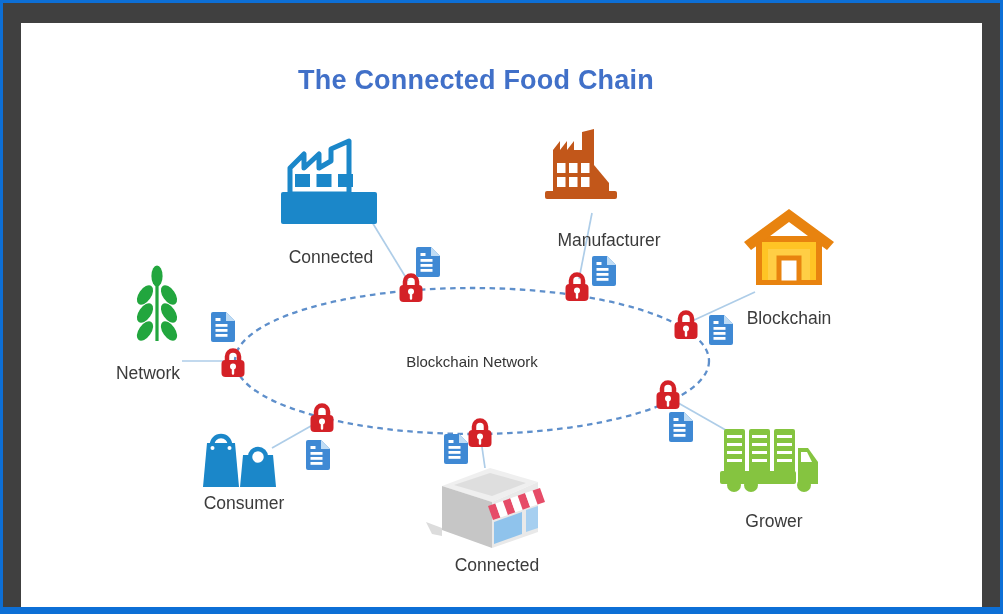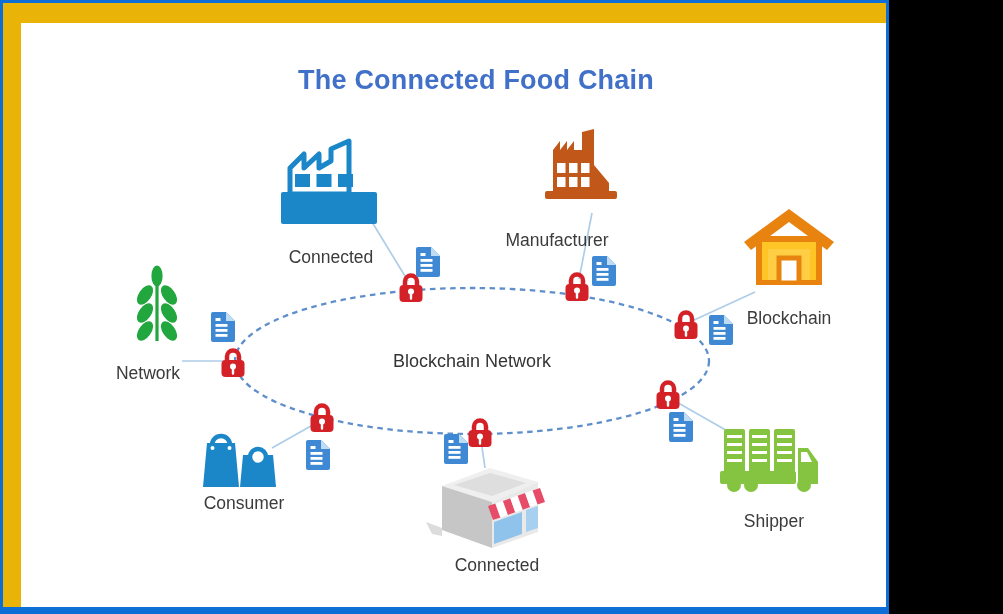--- a/index.html
+++ b/index.html
@@ -1,34 +1,34 @@
 <!DOCTYPE html>
 <html style="--frame_blue: #0d6fd6; --title_blue: #4170C8; --label_gray: #3B3B3B; --lock_red: #D42127; --doc_blue: #3F89D4; --doc_fold_blue: #BFDCF5; --ellipse_blue: #5E8FCB; --connector_blue: #AECDE8; --grower_green: #22A63E; --processor_blue: #1B87C9; --manufacturer_orange: #C2571A; --regulator_orange: #E8830F; --regulator_gold: #FFC425; --consumer_blue: #1B87C9; --awning_red: #E64C68; --retailer_window_blue: #8FC3EC; --shipper_green: #85C440;"><head>
 <meta charset="utf-8">
 <style>
   html,body{margin:0;padding:0;background:#000;}
   .frame{
-    position:relative;width:889px;height:614px;box-sizing:border-box;
-    background:#eab308;border:3px solid var(--frame_blue,#0d6fd6);
+    position:relative;width:1003px;height:614px;box-sizing:border-box;
+    background:#404040;border:3px solid var(--frame_blue,#0d6fd6);
     font-family:"Liberation Sans", sans-serif;overflow:hidden;text-align:center;
   }
   .canvas{position:absolute;left:18px;top:20px;width:961px;height:584px;background:#fff;}
   .bottom-line{position:absolute;left:0;top:604px;width:997px;height:4px;background:var(--frame_blue,#0d6fd6);}
   .title{
     position:absolute;left:455px;top:57px;transform:translate(-50%,-50%);
     font-size:27px;font-weight:bold;color:var(--title_blue,#4170C8);white-space:nowrap;letter-spacing:.2px;
   }
   .bgsvg{position:absolute;left:0;top:0;}
   .node-label{
     position:absolute;transform:translate(-50%,-50%);font-size:17.5px;
     color:var(--label_gray,#3B3B3B);white-space:nowrap;
   }
   .network-label{
     position:absolute;left:451px;top:338px;transform:translate(-50%,-50%);
-    font-size:18px;color:#343434;white-space:nowrap;
+    font-size:15px;color:#343434;white-space:nowrap;
   }
   .icon{position:absolute;}
   .icon svg{display:block;width:100%;height:100%;}
 </style>
 </head>
 <body>
 
 <div class="frame">
   <div class="canvas">
 
@@ -87,21 +87,21 @@
         <g fill="#fff">
           <rect x="14" y="40" width="8.5" height="10"></rect>
           <rect x="26" y="40" width="8.5" height="10"></rect>
           <rect x="38" y="40" width="8.5" height="10"></rect>
           <rect x="14" y="54" width="8.5" height="10"></rect>
           <rect x="26" y="54" width="8.5" height="10"></rect>
           <rect x="38" y="54" width="8.5" height="10"></rect>
         </g>
       </svg>
     </div>
-    <div class="node-label" style="left:536px;top:217px">Manufacturer</div>
+    <div class="node-label" style="left:588px;top:217px">Manufacturer</div>
 
     <div class="icon" style="left:723px;top:186px;width:90px;height:76px">
       <svg viewBox="0 0 90 76">
         <rect x="15" y="30" width="60" height="44" fill="var(--regulator_gold,#FFC425)" stroke="var(--regulator_orange,#E8830F)" stroke-width="6"></rect>
         <rect x="24" y="40" width="42" height="31" fill="#FFCE45"></rect>
         <polygon points="45,0 90,33 83,41 45,13 7,41 0,33" fill="var(--regulator_orange,#E8830F)"></polygon>
         <rect x="35" y="49" width="20" height="25" fill="#fff" stroke="var(--regulator_orange,#E8830F)" stroke-width="5"></rect>
       </svg>
     </div>
     <div class="node-label" style="left:768px;top:295px">Blockchain</div>
@@ -162,21 +162,21 @@
           <rect x="9" y="30" width="15" height="3"></rect>
             <rect x="34" y="30" width="15" height="3"></rect>
             <rect x="59" y="30" width="15" height="3"></rect>
           <rect x="9" y="38" width="15" height="3"></rect>
             <rect x="34" y="38" width="15" height="3"></rect>
             <rect x="59" y="38" width="15" height="3"></rect>
           <polygon points="83,31 89,31 94,41 83,41"></polygon>
         </g>
       </svg>
     </div>
-    <div class="node-label" style="left:753px;top:498px">Shipper</div>
+    <div class="node-label" style="left:753px;top:498px">Grower</div>
 
     <div class="icon" style="left:198px;top:322px;width:28px;height:34px">
       <svg viewBox="0 0 28 34">
           <path d="M8 17 V11.5 a6 6 0 0 1 12 0 V17" fill="none" stroke="var(--lock_red,#D42127)" stroke-width="4.5"></path>
           <rect x="2.5" y="15" width="23" height="17" rx="4" fill="var(--lock_red,#D42127)"></rect>
           <circle cx="14" cy="21.5" r="3" fill="#fff"></circle>
           <path d="M12.8 22.5 h2.4 V28.5 a1.2 1.2 0 0 1 -2.4 0 Z" fill="#fff"></path>
         </svg>
     </div>
     <div class="icon" style="left:376px;top:247px;width:28px;height:34px">

